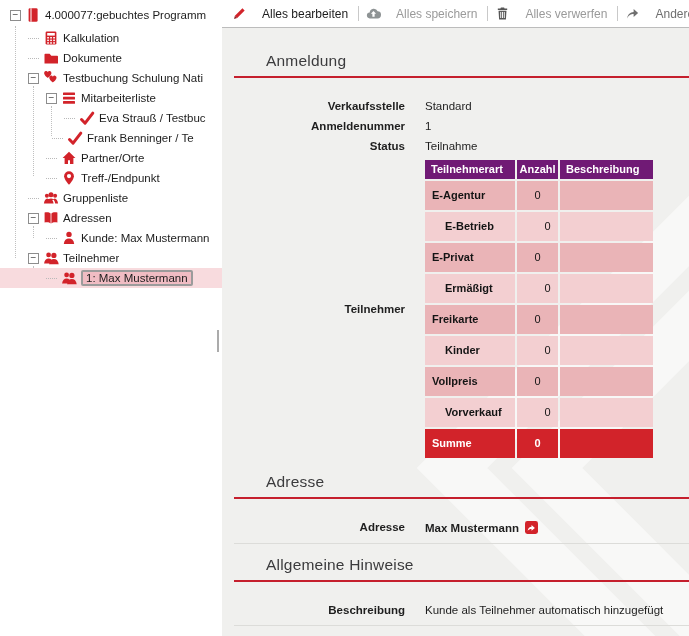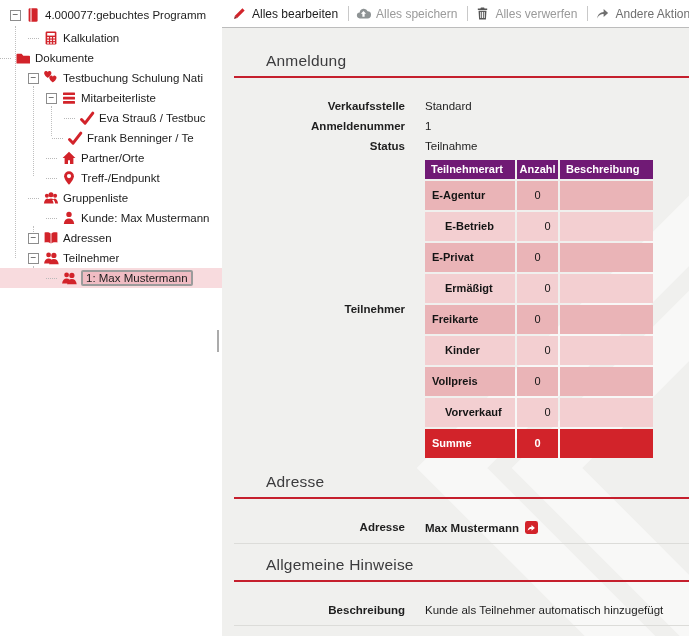--- a/index.html
+++ b/index.html
@@ -23,21 +23,21 @@
   .vg1 { left:15px; top:26px; height:232px; }
   .vg2 { left:33px; top:86px;  height:90px; }
   .vg3 { left:51px; top:106px; height:30px; }
   .vg4 { left:33px; top:226px; height:12px; }
   .vg5 { left:33px; top:266px; height:12px; }
   .splitter { position:absolute; right:3px; top:330px; width:2px; height:22px; background:#ababab; cursor:col-resize; }
 
   
   .panel { position:absolute; left:222px; top:0; width:467px; height:636px; display:flex; flex-direction:column; }
   .toolbar { flex:0 0 28px; background:#fff; border-bottom:1px solid #bcbcbc; display:flex; align-items:center; padding-left:5px; overflow:hidden; white-space:nowrap; }
-  .tbtn { display:inline-flex; align-items:center; gap:5px; background:none; border:none; font-family:inherit;
+  .tbtn { display:inline-flex; align-items:center; gap:15px; background:none; border:none; font-family:inherit;
           font-size:12px; color:#1d1d1d; padding:4px 8px 4px 5px; cursor:pointer; white-space:nowrap; }
   .tbtn .tbicon { width:15px; height:15px; }
   .tbtn.gray { color:#9a9a9a; }
   .tbtn.midgray { color:#6f6f6f; }
   .tsep { width:1px; height:15px; background:#c9c9c9; margin:0 2px; flex:0 0 1px; }
 
   .content { position:relative; flex:1; background:#f0f0ee; padding:24px 0 0 12px; overflow:hidden; }
   .watermark { position:absolute; left:0; top:0; width:467px; height:608px; z-index:0; pointer-events:none; }
   .content > .z { position:relative; z-index:1; }
 
@@ -180,21 +180,21 @@
         </svg>
         <span class="tlabel">4.000077:gebuchtes Programm</span>
       </div>
       <div class="trow" style="padding-left: 28px;">
         <span class="stub"></span>
         <svg class="ticon">
           <use href="#i-calculator"></use>
         </svg>
         <span class="tlabel">Kalkulation</span>
       </div>
-      <div class="trow" style="">
+      <div class="trow" style="padding-left: 28px;">
         <span class="stub"></span>
         <svg class="ticon">
           <use href="#i-folder"></use>
         </svg>
         <span class="tlabel">Dokumente</span>
       </div>
       <div class="trow" style="padding-left: 28px; text-align: center;">
         <span class="exp"></span>
         <svg class="ticon">
           <use href="#i-logo-hearts"></use>
@@ -236,33 +236,33 @@
         </svg>
         <span class="tlabel">Treff-/Endpunkt</span>
       </div>
       <div class="trow" style="padding-left: 28px;">
         <span class="stub"></span>
         <svg class="ticon">
           <use href="#i-group3"></use>
         </svg>
         <span class="tlabel">Gruppenliste</span>
       </div>
+      <div class="trow" style="padding-left: 28px;">
+        <span class="exp"></span>
+        <svg class="ticon">
+          <use href="#i-open-book"></use>
+        </svg>
+        <span class="tlabel">Adressen</span>
+      </div>
       <div class="trow" style="padding-left: 46px;">
         <span class="stub"></span>
         <svg class="ticon">
           <use href="#i-person"></use>
         </svg>
         <span class="tlabel">Kunde: Max Mustermann</span>
-      </div>
-      <div class="trow" style="padding-left: 28px;">
-        <span class="exp"></span>
-        <svg class="ticon">
-          <use href="#i-open-book"></use>
-        </svg>
-        <span class="tlabel">Adressen</span>
       </div>
       <div class="trow" style="padding-left: 28px;">
         <span class="exp"></span>
         <svg class="ticon">
           <use href="#i-group2"></use>
         </svg>
         <span class="tlabel">Teilnehmer</span>
       </div>
       <div class="trow selected" style="padding-left: 46px;">
         <span class="stub"></span>

